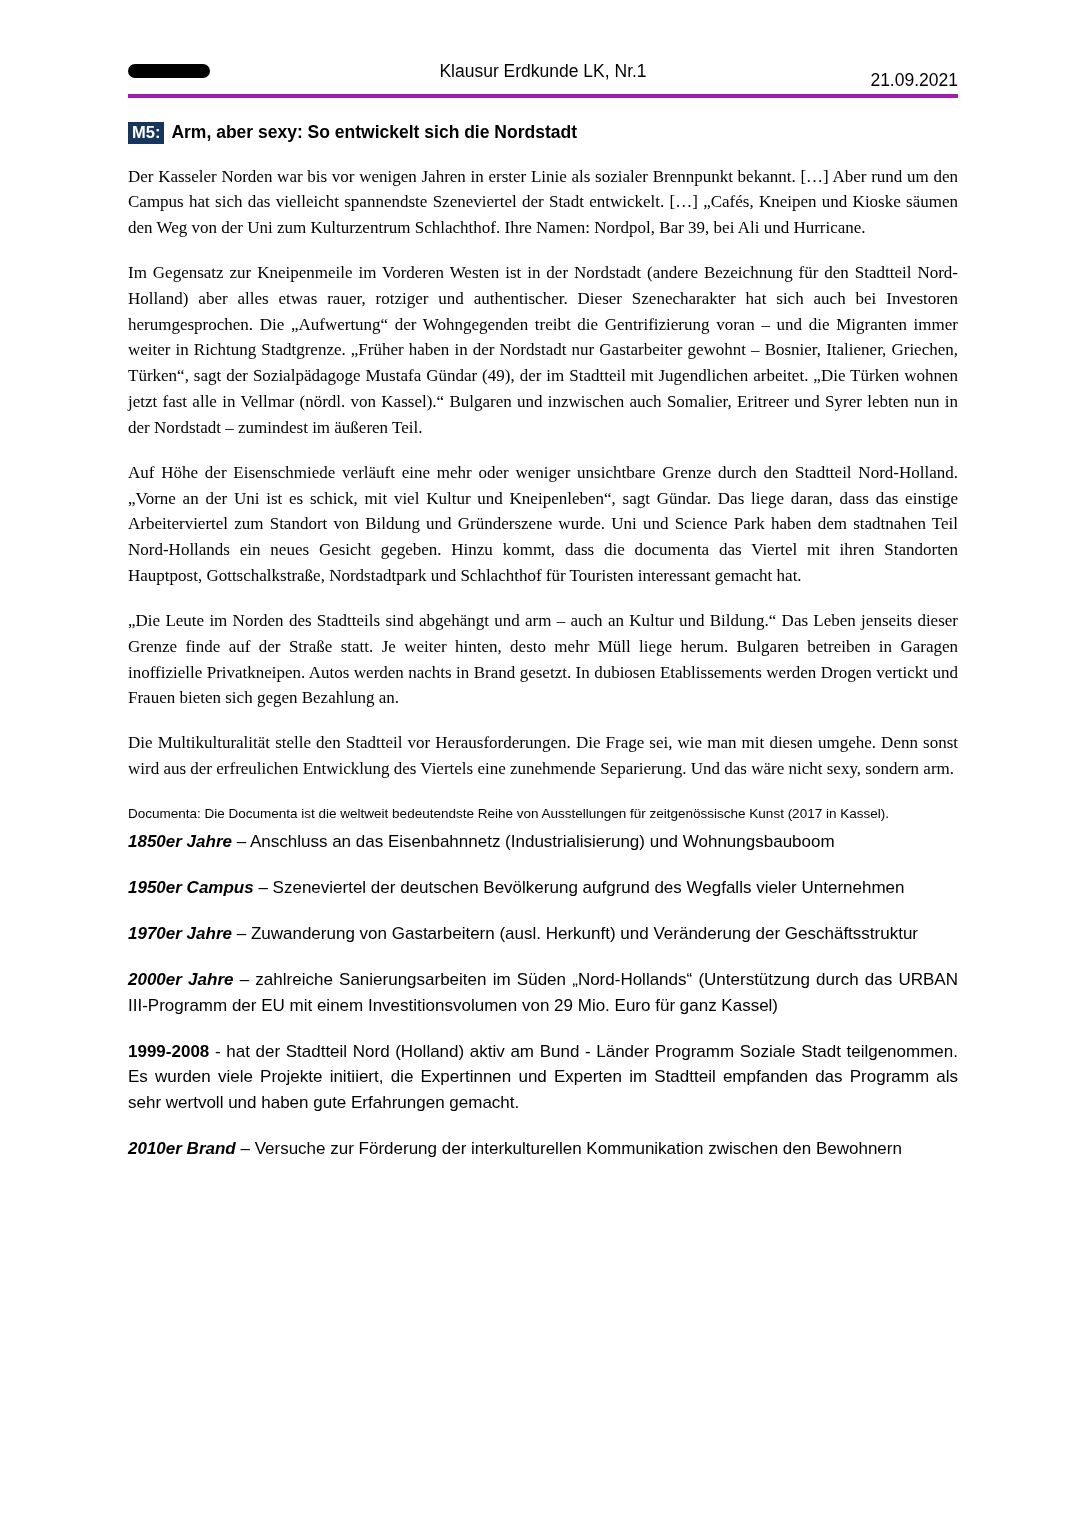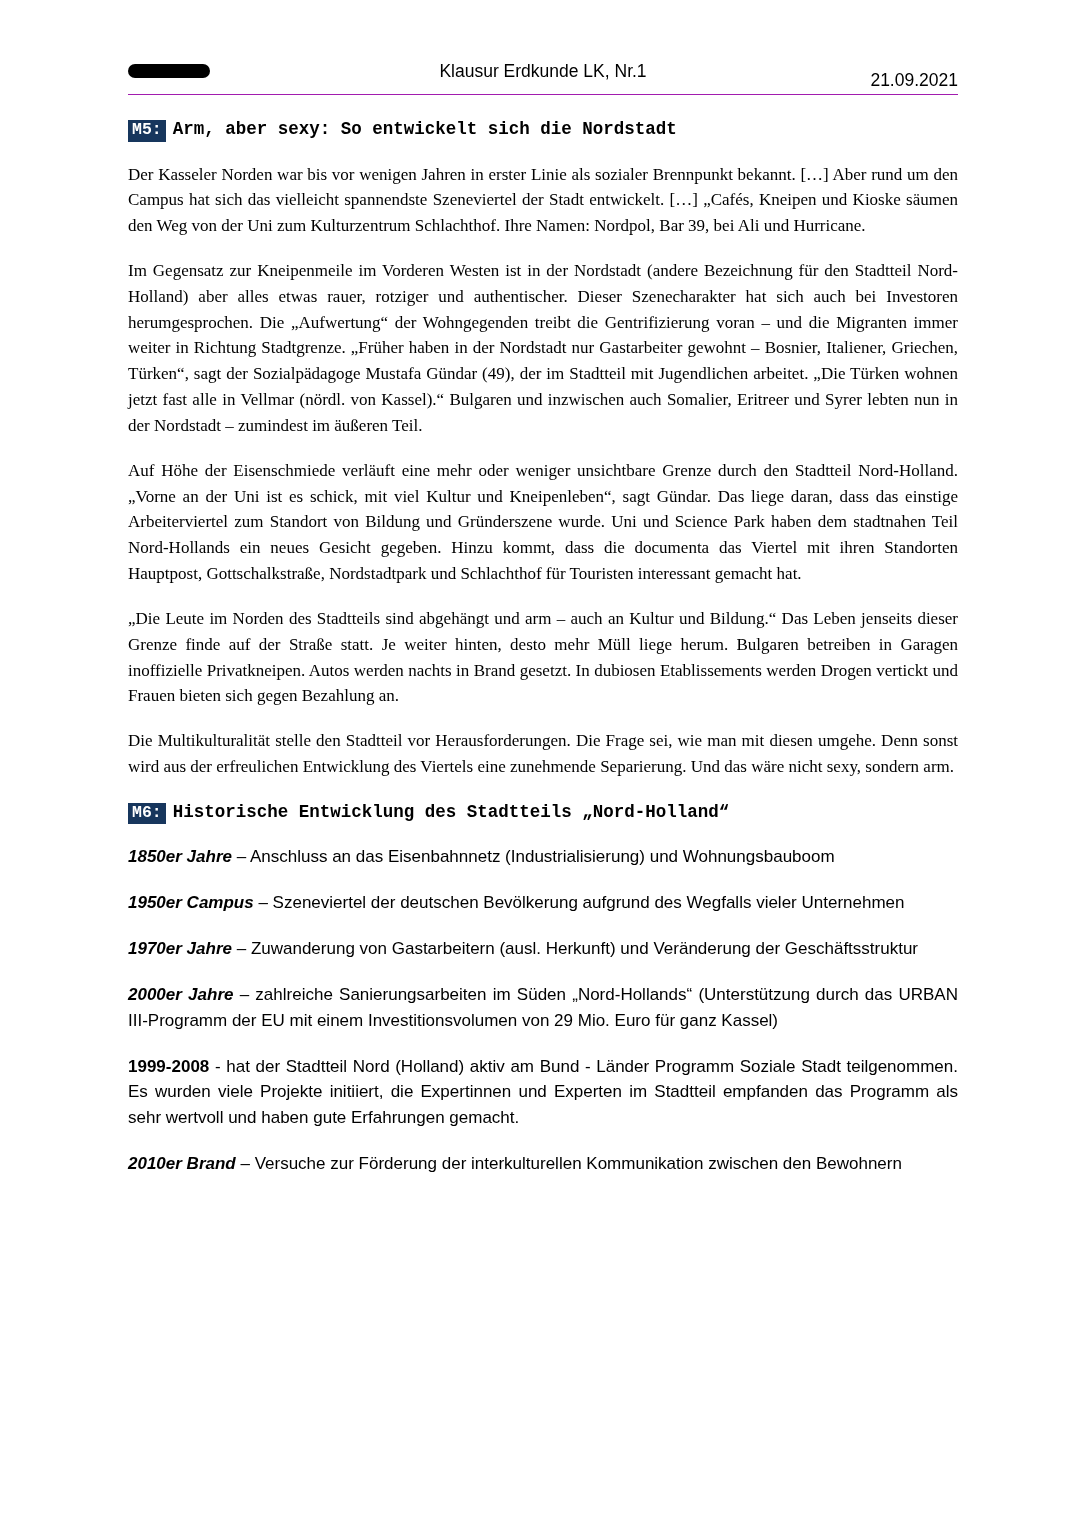--- a/index.html
+++ b/index.html
@@ -24,21 +24,21 @@
     left: 128px;
     top: 52px;
     width: 830px;
   }
   
   .header {
     position: relative;
     display: flex;
     align-items: center;
     height: 42px;
-    border-bottom: 1px solid #a21caf;
+    border-bottom: 4px solid #a21caf;
     margin-bottom: 24px;
   }
   .redaction {
     position: absolute;
     left: 0;
     top: 12px;
     width: 82px;
     height: 14px;
     background: #000000;
     border-radius: 7px;
@@ -55,21 +55,20 @@
     position: absolute;
     right: 0;
     top: 18px;
     font-size: 17.5px;
   }
   
   .sec-head {
     display: flex;
     align-items: baseline;
     margin: 22px 0 20px 0;
-    font-family: Liberation Mono, monospace;
   }
   .tag {
     background: #17365d;
     color: #ffffff;
     font-weight: bold;
     font-size: 16.5px;
     padding: 2px 4px 3px 4px;
     line-height: 1;
     margin-right: 7px;
     display: inline-block;
@@ -123,25 +122,22 @@
       <span class="tag">M5:</span>
       <span class="sec-title">Arm, aber sexy: So entwickelt sich die Nordstadt</span>
     </div>
 
     <p class="body">Der Kasseler Norden war bis vor wenigen Jahren in erster Linie als sozialer Brennpunkt bekannt. […] Aber rund um den Campus hat sich das vielleicht spannendste Szeneviertel der Stadt entwickelt. […] „Cafés, Kneipen und Kioske säumen den Weg von der Uni zum Kulturzentrum Schlachthof. Ihre Namen: Nordpol, Bar 39, bei Ali und Hurricane.</p>
     <p class="body">Im Gegensatz zur Kneipenmeile im Vorderen Westen ist in der Nordstadt (andere Bezeichnung für den Stadtteil Nord-Holland) aber alles etwas rauer, rotziger und authentischer. Dieser Szenecharakter hat sich auch bei Investoren herumgesprochen. Die „Aufwertung“ der Wohngegenden treibt die Gentrifizierung voran – und die Migranten immer weiter in Richtung Stadtgrenze. „Früher haben in der Nordstadt nur Gastarbeiter gewohnt – Bosnier, Italiener, Griechen, Türken“, sagt der Sozialpädagoge Mustafa Gündar (49), der im Stadtteil mit Jugendlichen arbeitet. „Die Türken wohnen jetzt fast alle in Vellmar (nördl. von Kassel).“ Bulgaren und inzwischen auch Somalier, Eritreer und Syrer lebten nun in der Nordstadt – zumindest im äußeren Teil.</p>
     <p class="body">Auf Höhe der Eisenschmiede verläuft eine mehr oder weniger unsichtbare Grenze durch den Stadtteil Nord-Holland. „Vorne an der Uni ist es schick, mit viel Kultur und Kneipenleben“, sagt Gündar. Das liege daran, dass das einstige Arbeiterviertel zum Standort von Bildung und Gründerszene wurde. Uni und Science Park haben dem stadtnahen Teil Nord-Hollands ein neues Gesicht gegeben. Hinzu kommt, dass die documenta das Viertel mit ihren Standorten Hauptpost, Gottschalkstraße, Nordstadtpark und Schlachthof für Touristen interessant gemacht hat.</p>
     <p class="body">„Die Leute im Norden des Stadtteils sind abgehängt und arm – auch an Kultur und Bildung.“ Das Leben jenseits dieser Grenze finde auf der Straße statt. Je weiter hinten, desto mehr Müll liege herum. Bulgaren betreiben in Garagen inoffizielle Privatkneipen. Autos werden nachts in Brand gesetzt. In dubiosen Etablissements werden Drogen vertickt und Frauen bieten sich gegen Bezahlung an.</p>
     <p class="body">Die Multikulturalität stelle den Stadtteil vor Herausforderungen. Die Frage sei, wie man mit diesen umgehe. Denn sonst wird aus der erfreulichen Entwicklung des Viertels eine zunehmende Separierung. Und das wäre nicht sexy, sondern arm.</p>
 
+    <p class="note">Documenta: Die Documenta ist die weltweit bedeutendste Reihe von Ausstellungen für zeitgenössische Kunst (2017 in Kassel).</p>
 
-    <div class="sec-head">
-      <span class="tag">M6:</span>
-      <span class="sec-title">Historische Entwicklung des Stadtteils „Nord-Holland“</span>
-    </div>
 
     <div class="tl-item">
       <span class="era">1850er Jahre</span><span> – Anschluss an das Eisenbahnnetz (Industrialisierung) und Wohnungsbauboom</span>
     </div>
     <div class="tl-item">
       <span class="era">1950er Campus</span><span> – Szeneviertel der deutschen Bevölkerung aufgrund des Wegfalls vieler Unternehmen</span>
     </div>
     <div class="tl-item">
       <span class="era">1970er Jahre</span><span> – Zuwanderung von Gastarbeitern (ausl. Herkunft) und Veränderung der Geschäftsstruktur</span>
     </div>

